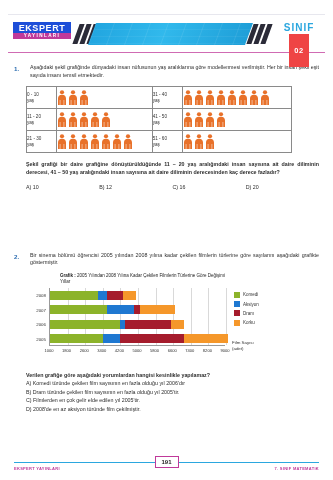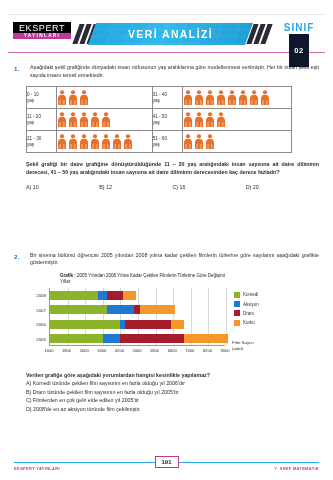--- a/index.html
+++ b/index.html
@@ -25,22 +25,22 @@
   }
   .hdr-topline {
     position: absolute; left: 8px; right: 8px; top: 2px;
     height: 1px; background: #d7d7e2; opacity:.6;
   }
   .logo {
     position: absolute; left: 13px; top: 10px;
     width: 58px; text-align: center;
   }
   .logo-main {
-    background: #000000; color: #fff;
-    font-size: 9px; font-weight: normal; letter-spacing: .6px;
+    background: #1d4ed8; color: #fff;
+    font-size: 9px; font-weight: bold; letter-spacing: .6px;
     padding: 1px 2px 0 2px; line-height: 10px;
     font-family: "Liberation Sans", sans-serif;
   }
   .logo-sub {
     background: #c0399a; color: #fff;
     font-size: 4.6px; font-weight: bold; letter-spacing: 1.4px;
     line-height: 6px; padding: 0 2px;
   }
   .slash-left {
     position: absolute; left: 76px; top: 12px;
@@ -80,21 +80,21 @@
   .test-badge {
     position: absolute; right: 10px; top: 11px;
     width: 48px; text-align: center;
   }
   .test-word {
     color: #2ba7df; font-size: 10px; font-weight: bold; letter-spacing: 1px;
     line-height: 10px;
   }
   .test-num {
     display:inline-block; margin-top: 1px;
-    background: #0f172a; color: #fff;
+    background: #ef4444; color: #fff;
     font-size: 7.5px; font-weight: bold; letter-spacing: .5px;
     padding: 12px 5px; line-height: 9px;
   }
 
   
   .q-block { display: flex; margin: 0 14px; }
   .q-num {
     width: 16px; flex: 0 0 16px;
     color: #2b6cb0; font-size: 6.2px; font-weight: bold;
     padding-top: 1px;
@@ -194,21 +194,20 @@
       <div class="logo-sub">YAYINLARI</div>
     </div>
 
     <div class="slash-left">
       <i></i>
         <i></i>
         <i></i>
     </div>
 
     <div class="title-band"></div>
-    <div class="title-text">VERİ ANALİZİ</div>
 
     <div class="slash-right">
       <i></i>
         <i></i>
         <i></i>
     </div>
 
     <div class="test-badge">
       <div class="test-word">SINIF</div>
       <span class="test-num">02</span>

